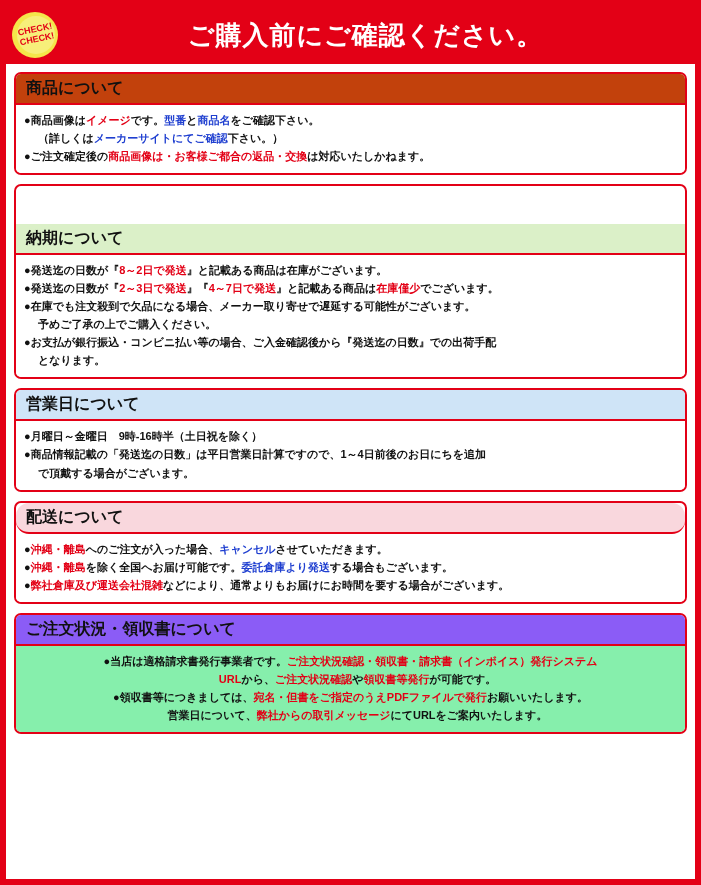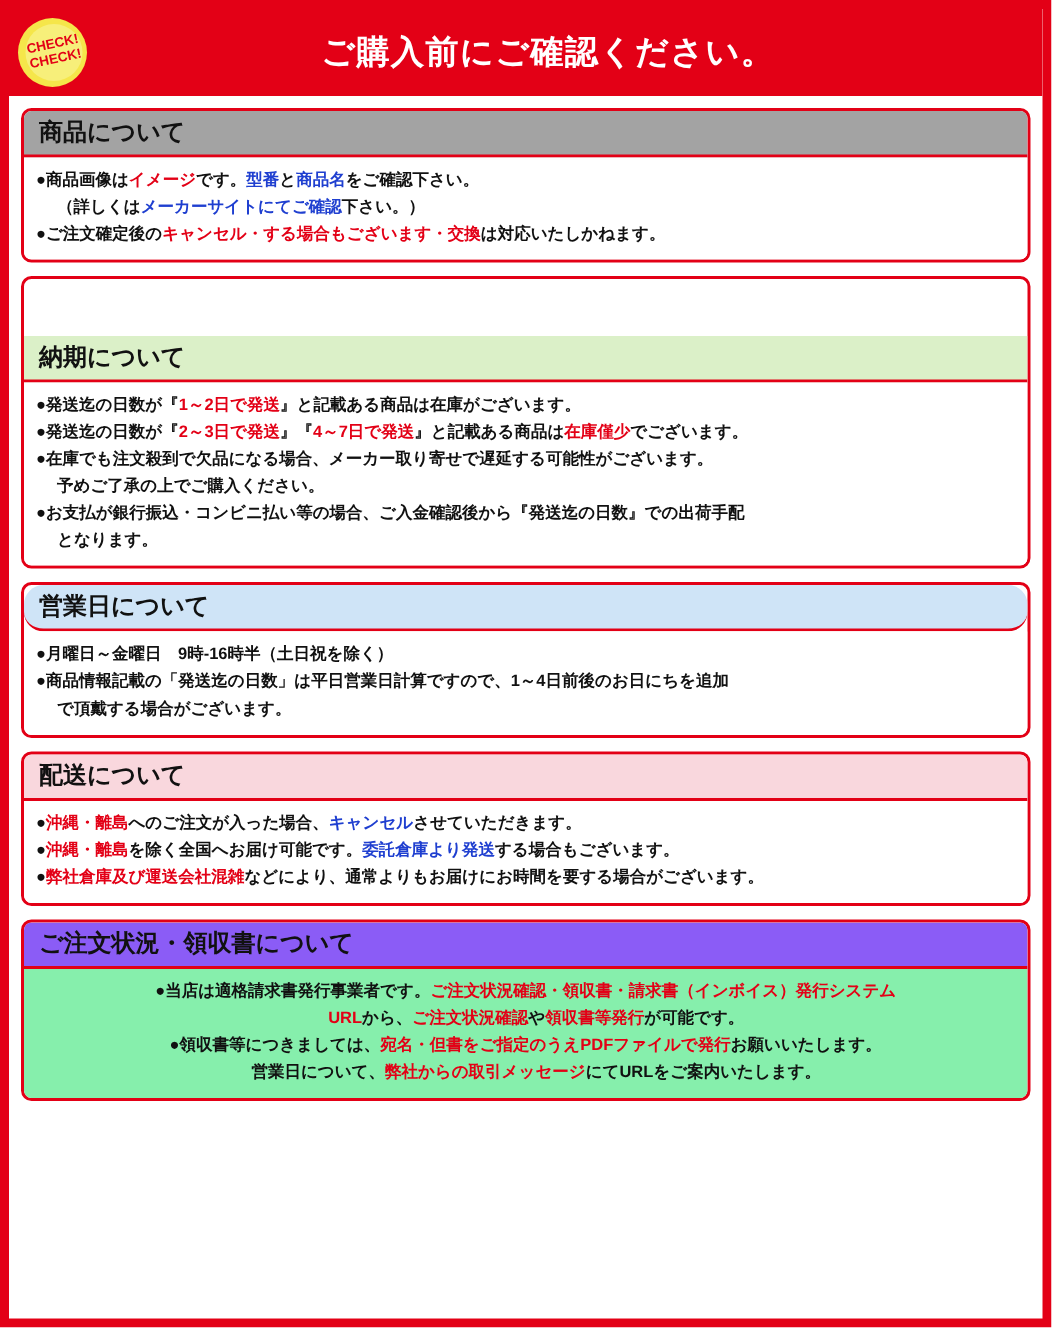--- a/index.html
+++ b/index.html
@@ -24,21 +24,21 @@
   .header {
     height: 58px;
     background: #e30016;
     position: relative;
     display: flex;
     align-items: center;
     justify-content: center;
   }
   .header-title {
     color: #ffffff;
-    font-size: 22px;
+    font-size: 26px;
     font-weight: bold;
     letter-spacing: 1px;
     text-align: center;
     margin-left: 30px;
   }
   .check-badge {
     position: absolute;
     left: 4px;
     top: 4px;
     width: 52px;
@@ -103,25 +103,25 @@
     display: block;
   }
   .line.indent {
     padding-left: 14px;
     text-indent: 0;
   }
   .red { color: #e30016; }
   .blue { color: #1f3fd0; }
   .black { color: #111111; }
   
-  .t-pink { background: #a3a3a3; }
+  .t-pink { background: #c2410c; }
   .t-green { background: #dbf0c8; margin-top: 38px; }
-  .t-blue { background: #cfe4f7; border-radius: 13px; }
+  .t-blue { background: #cfe4f7; }
   .t-cream { background: #fdf3cf; }
-  .t-rose { background: #f9d7dd; }
+  .t-rose { background: #f9d7dd; border-radius: 13px; }
   .t-yellow { background: #8b5cf6; }
   .sec-body.b-cream { background: #86efac; text-align: center; }
   .sec-body.b-white { background: #ffffff; }
 </style>
 </head>
 <body>
 
 <div class="page">
 
   <div class="header">
@@ -135,27 +135,27 @@
     </div>
     <div class="header-title">ご購入前にご確認ください。</div>
   </div>
 
   <div class="body">
       <div class="section">
         <div class="sec-title t-pink">商品について</div>
         <div class="sec-body b-white">
           <div class="line"><span class="black">●商品画像は</span><span class="red">イメージ</span><span class="black">です。</span><span class="blue">型番</span><span class="black">と</span><span class="blue">商品名</span><span class="black">をご確認下さい。</span></div>
           <div class="line indent"><span class="black">（詳しくは</span><span class="blue">メーカーサイトにてご確認</span><span class="black">下さい。）</span></div>
-          <div class="line"><span class="black">●ご注文確定後の</span><span class="red">キャンセル・する場合もございます・交換</span><span class="black">は対応いたしかねます。</span></div>
+          <div class="line"><span class="black">●ご注文確定後の</span><span class="red">商品画像は・お客様ご都合の返品・交換</span><span class="black">は対応いたしかねます。</span></div>
         </div>
       </div>
       <div class="section">
         <div class="sec-title t-green">納期について</div>
         <div class="sec-body b-white">
-          <div class="line"><span class="black">●発送迄の日数が『</span><span class="red">1～2日で発送</span><span class="black">』と記載ある商品は在庫がございます。</span></div>
+          <div class="line"><span class="black">●発送迄の日数が『</span><span class="red">8～2日で発送</span><span class="black">』と記載ある商品は在庫がございます。</span></div>
           <div class="line"><span class="black">●発送迄の日数が『</span><span class="red">2～3日で発送</span><span class="black">』『</span><span class="red">4～7日で発送</span><span class="black">』と記載ある商品は</span><span class="red">在庫僅少</span><span class="black">でございます。</span></div>
           <div class="line"><span class="black">●在庫でも注文殺到で欠品になる場合、メーカー取り寄せで遅延する可能性がございます。</span></div>
           <div class="line indent"><span class="black">予めご了承の上でご購入ください。</span></div>
           <div class="line"><span class="black">●お支払が銀行振込・コンビニ払い等の場合、ご入金確認後から『発送迄の日数』での出荷手配</span></div>
           <div class="line indent"><span class="black">となります。</span></div>
         </div>
       </div>
       <div class="section">
         <div class="sec-title t-blue">営業日について</div>
         <div class="sec-body b-white">

